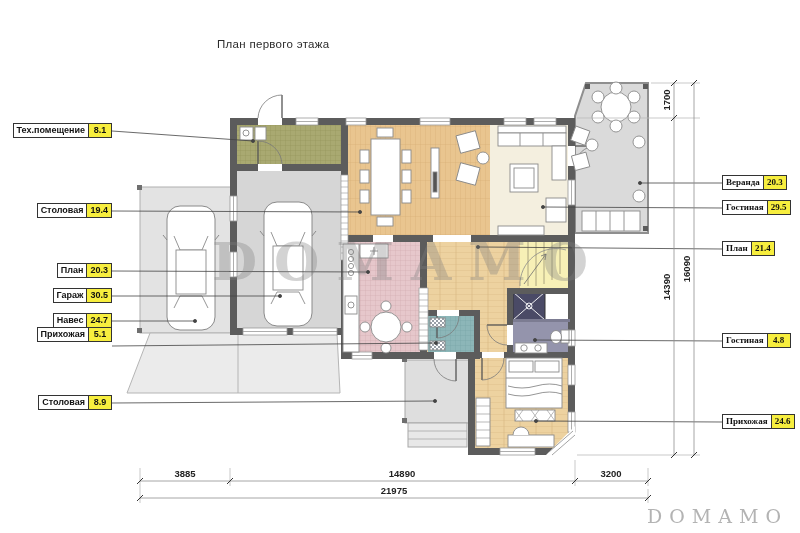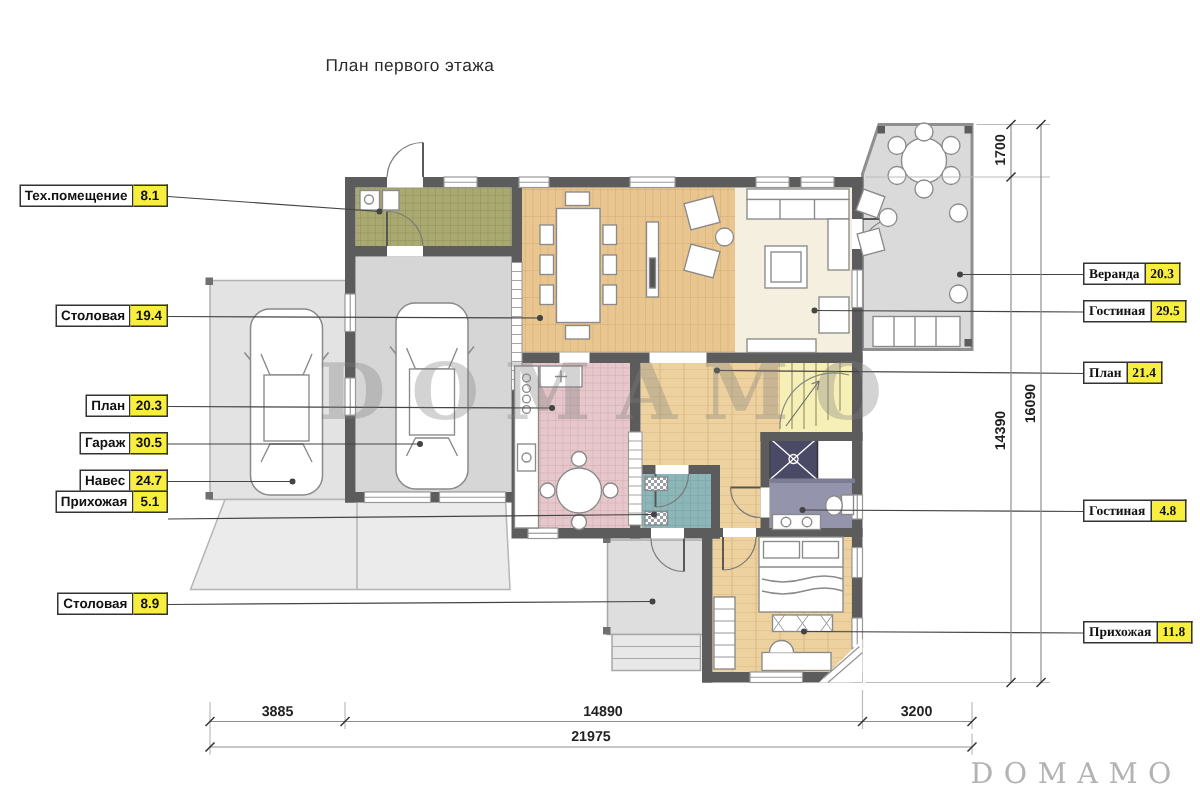--- a/index.html
+++ b/index.html
@@ -384,16 +384,16 @@
   <div class="lbl right" style="top:241px">
     <span class="nm">План</span>
       <span class="val">21.4</span>
   </div>
   <div class="lbl right" style="top:333px">
     <span class="nm">Гостиная</span>
       <span class="val">4.8</span>
   </div>
   <div class="lbl right" style="top:414px">
     <span class="nm">Прихожая</span>
-      <span class="val">11.8</span>
+      <span class="val">24.6</span>
   </div>
 
 </div>
 
 </body></html>

